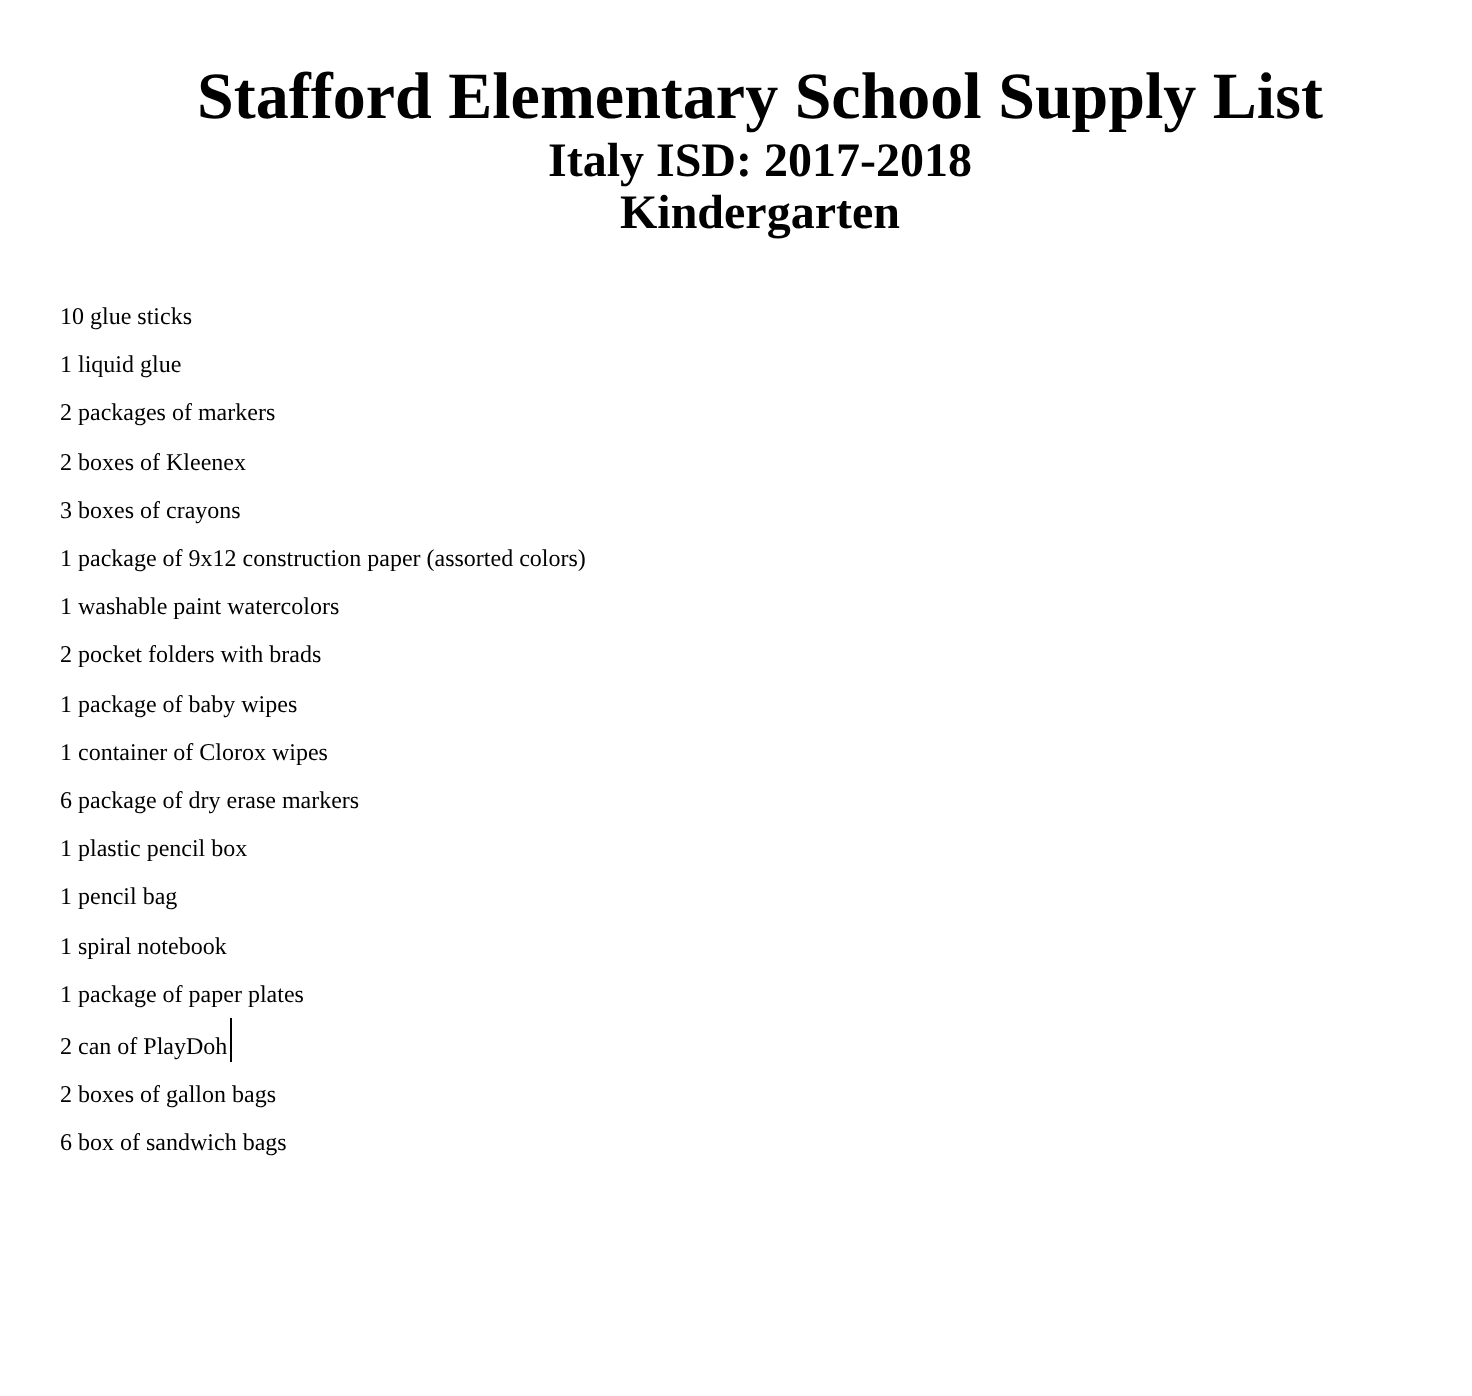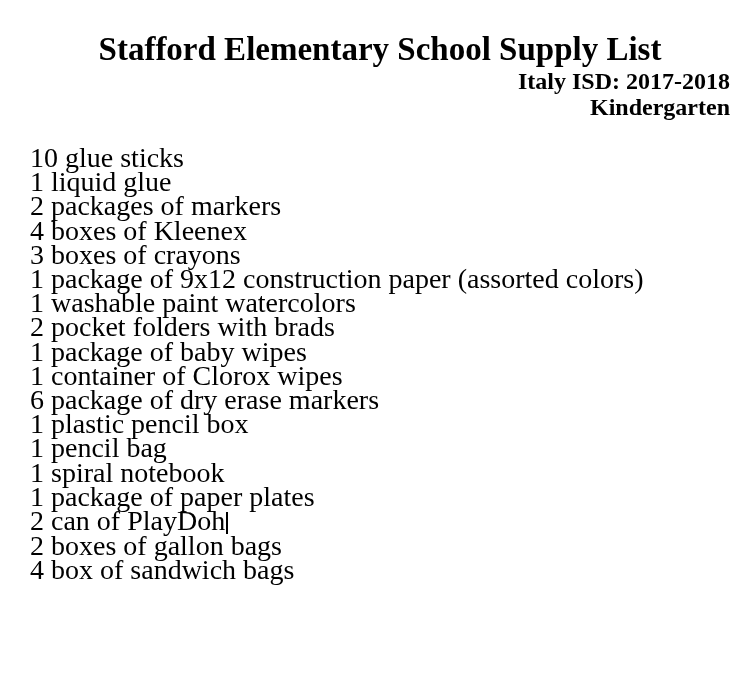--- a/index.html
+++ b/index.html
@@ -28,25 +28,24 @@
     margin: 0;
     font-size: 33px;
     font-weight: bold;
     line-height: 38px;
     letter-spacing: 0px;
   }
   .doc-subtitle {
     font-size: 24px;
     font-weight: bold;
     line-height: 26px;
-    text-align: right;
   }
   .supply-list {
     margin-top: 26px;
-    font-size: 28px;
+    font-size: 12px;
     line-height: 24.2px;
     text-align: left;
   }
   .line {
     white-space: pre;
   }
   .caret {
     display: none; 
     width: 1.5px;
     height: 22px;
@@ -64,30 +63,30 @@
     <h1 class="doc-title">Stafford Elementary School Supply List</h1>
     <div class="doc-subtitle">Italy ISD: 2017-2018</div>
     <div class="doc-subtitle">Kindergarten</div>
   </header>
 
   <div class="supply-list">
 
   <div class="line"><span>10 glue sticks</span></div>
       <div class="line"><span>1 liquid glue</span></div>
       <div class="line"><span>2 packages of markers</span></div>
-      <div class="line"><span>4 boxes of Kleenex</span></div>
+      <div class="line"><span>2 boxes of Kleenex</span></div>
       <div class="line"><span>3 boxes of crayons</span></div>
       <div class="line"><span>1 package of 9x12 construction paper (assorted colors)</span></div>
       <div class="line"><span>1 washable paint watercolors</span></div>
       <div class="line"><span>2 pocket folders with brads</span></div>
       <div class="line"><span>1 package of baby wipes</span></div>
       <div class="line"><span>1 container of Clorox wipes</span></div>
       <div class="line"><span>6 package of dry erase markers</span></div>
       <div class="line"><span>1 plastic pencil box</span></div>
       <div class="line"><span>1 pencil bag</span></div>
       <div class="line"><span>1 spiral notebook</span></div>
       <div class="line"><span>1 package of paper plates</span></div>
       <div class="line"><span>2 can of PlayDoh</span><span class="caret" style="display: inline-block;"></span></div>
       <div class="line"><span>2 boxes of gallon bags</span></div>
-      <div class="line"><span>4 box of sandwich bags</span></div>
+      <div class="line"><span>6 box of sandwich bags</span></div>
     </div>
 
 </div>
 
 </body></html>

